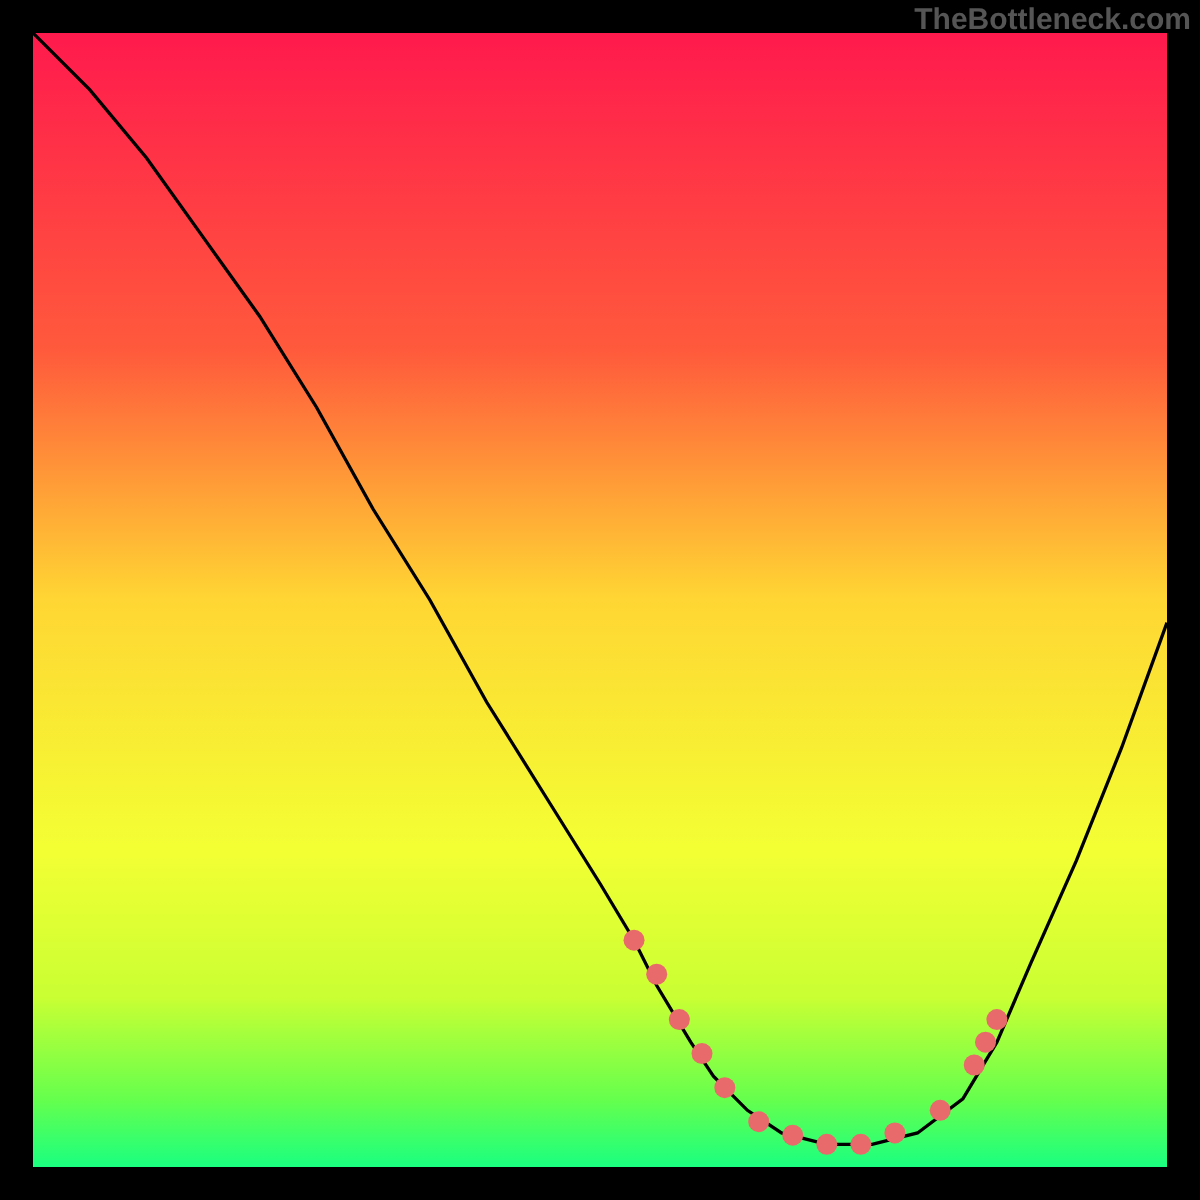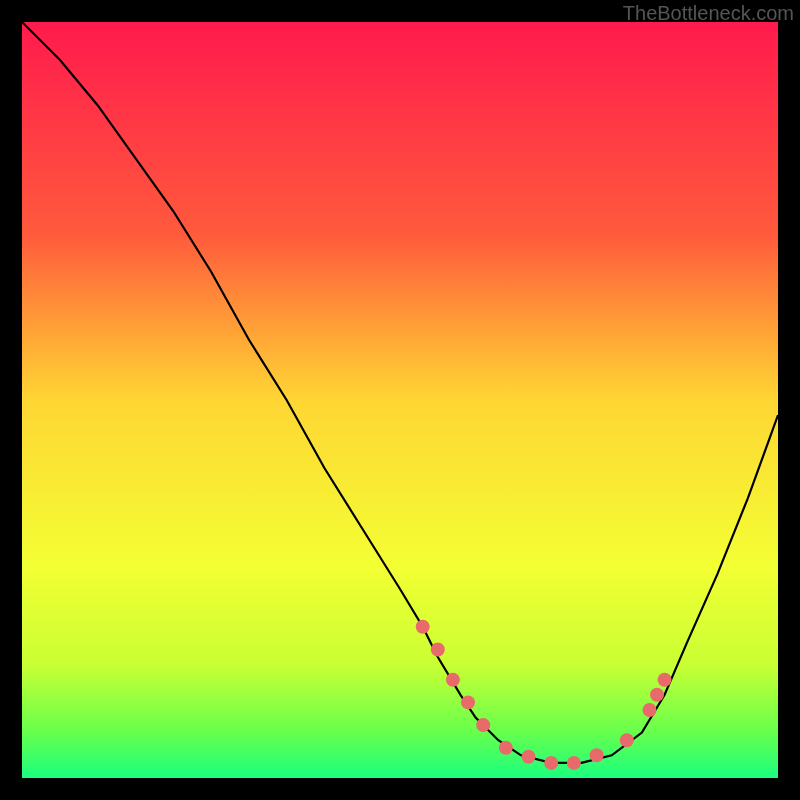--- a/index.html
+++ b/index.html
@@ -25,21 +25,21 @@
     top: 0;
     width: 756px;
     height: 756px;
   }
   .attribution {
     position: absolute;
     top: 2px;
     right: 6px;
     color: #555;
     font-size: 20px;
-    font-weight: 400;
+    font-weight: 700;
     z-index: 10;
   }
   svg {
     display: block;
   }
 </style>
 </head>
 <body>
 
 <div class="attribution">TheBottleneck.com</div>

